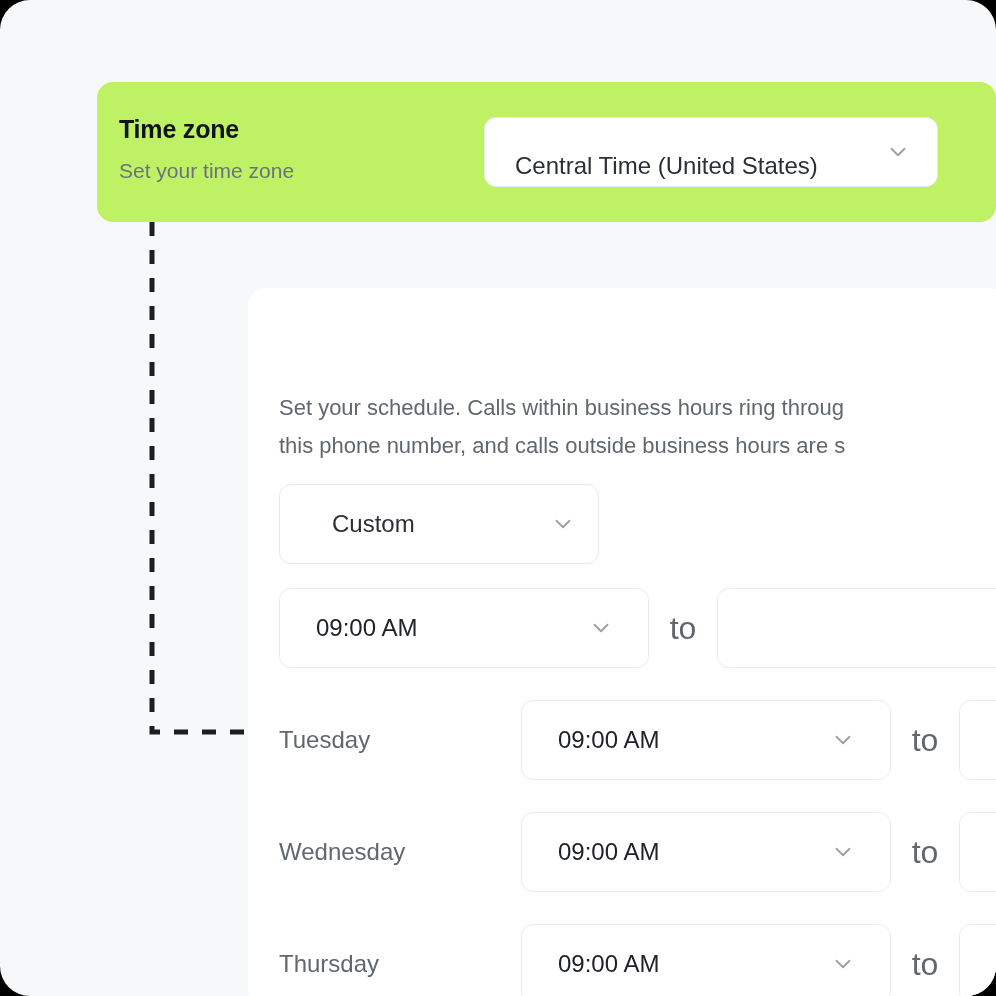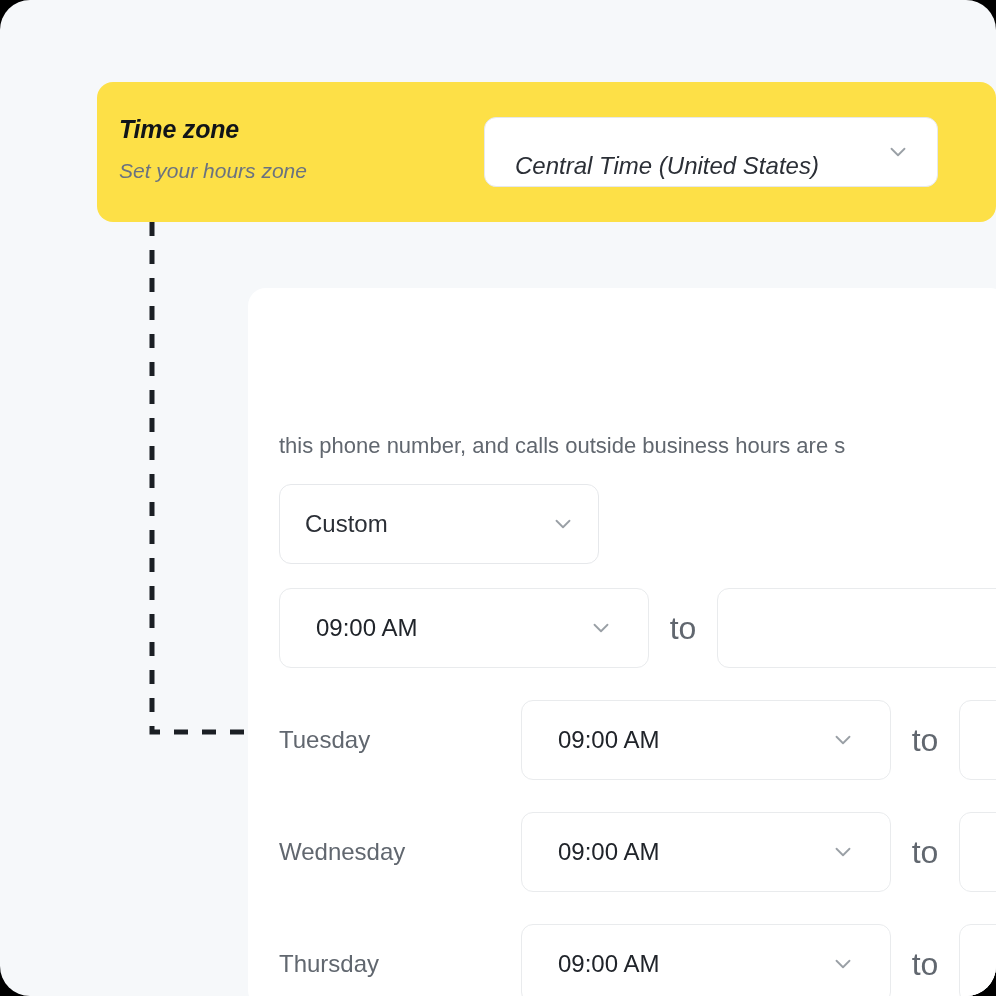--- a/index.html
+++ b/index.html
@@ -30,24 +30,23 @@
     z-index: 3;
   }
 
   
   #timezone-card {
     position: absolute;
     left: 97px;
     top: 82px;
     width: 899px;
     height: 140px;
-    background: #fde047;
+    background: #bef264;
     border-radius: 16px;
     z-index: 2;
-    font-style: italic;
   }
 
   #timezone-text {
     position: absolute;
     left: 22px;
     top: 32px;
   }
 
   .tz-title {
     font-size: 25px;
@@ -127,21 +126,21 @@
     line-height: 38px;
     color: #61676f;
     white-space: pre;
   }
 
   #mode-select {
     left: 31px;
     top: 196px;
     width: 320px;
     height: 80px;
-    padding: 0 22px 0 25px;
+    padding: 0 22px 0 52px;
   }
   #mode-select .select-value { font-size: 24px; }
 
   
   .day-row {
     position: absolute;
     left: 31px;
     width: 740px;
     height: 80px;
     display: flex;
@@ -191,35 +190,35 @@
 
 <div id="viewport">
 
   <svg id="connector" viewBox="0 0 996 996" width="996" height="996">
     <path d="M 152 222 L 152 732 L 252 732" fill="none" stroke="#1b1f24" stroke-width="5" stroke-dasharray="14 14" stroke-linecap="butt"></path>
   </svg>
 
   <div id="timezone-card">
     <div id="timezone-text">
       <div class="tz-title">Time zone</div>
-      <div class="tz-subtitle">Set your hours zone</div>
+      <div class="tz-subtitle">Set your time zone</div>
     </div>
 
     <div id="timezone-select" class="select">
       <span class="select-value">Central Time (United States)</span>
       <svg class="chev" width="26" height="26" viewBox="0 0 24 24" fill="none" stroke="#9aa0a6" stroke-width="1.7" stroke-linecap="round" stroke-linejoin="round">
         <polyline points="6 9 12 15 18 9"></polyline>
       </svg>
     </div>
   </div>
 
   <div id="schedule-card">
 
 
-    <div class="sched-desc"><br><span>this phone number, and calls outside business hours are s</span></div>
+    <div class="sched-desc"><span>Set your schedule. Calls within business hours ring throug</span><br><span>this phone number, and calls outside business hours are s</span></div>
 
     <div id="mode-select" class="select">
       <span class="select-value">Custom</span>
       <svg class="chev" width="26" height="26" viewBox="0 0 24 24" fill="none" stroke="#9aa0a6" stroke-width="1.7" stroke-linecap="round" stroke-linejoin="round">
         <polyline points="6 9 12 15 18 9"></polyline>
       </svg>
     </div>
 
     <div class="day-row" style="top:300px;">
       <div class="time-select">

